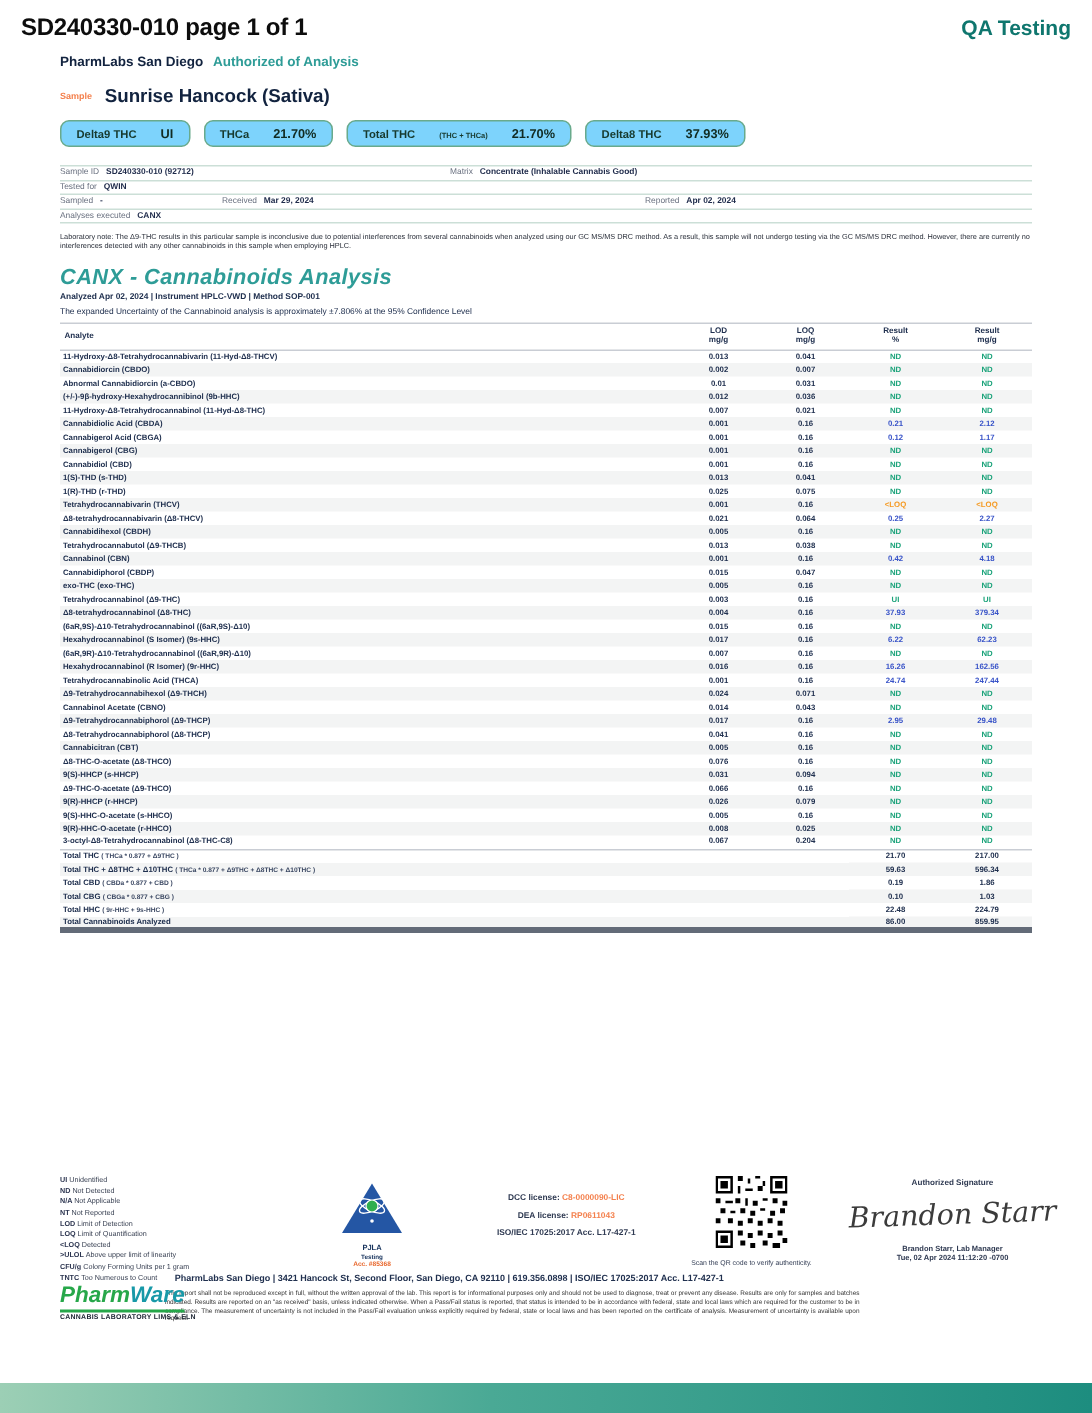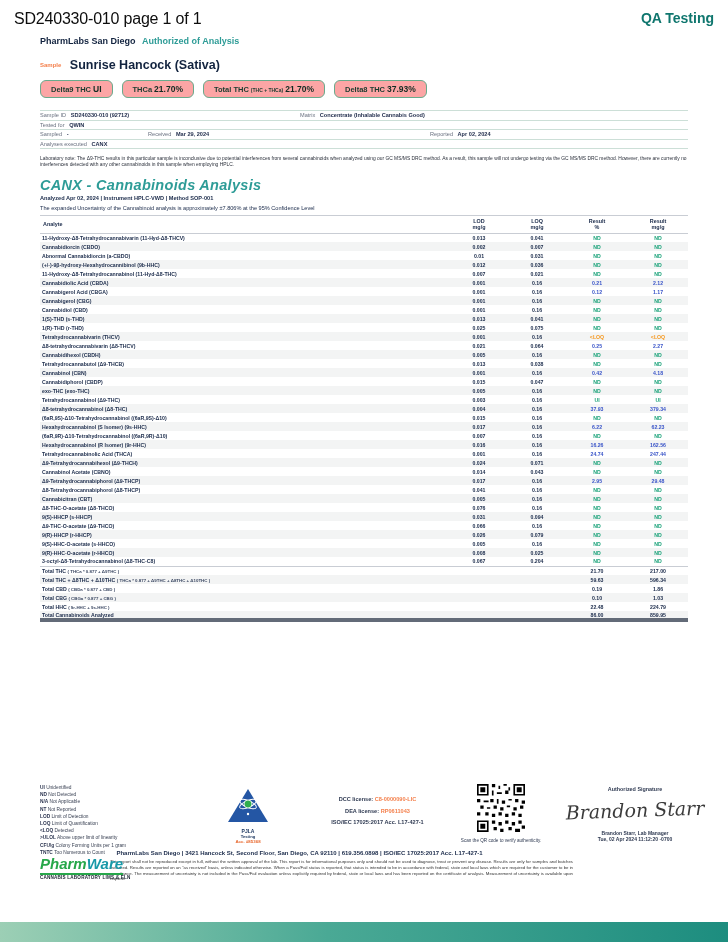--- a/index.html
+++ b/index.html
@@ -3,34 +3,34 @@
 <meta charset="utf-8">
 <style>
   * { box-sizing: border-box; }
   html,body { margin:0; padding:0; }
   body {
     width:728px; height:942px; position:relative; background:#fff;
     font-family:"Liberation Sans", sans-serif; color:#1e2a4a; overflow:hidden;
   }
   
   .topbar { display:flex; justify-content:space-between; align-items:flex-start; padding:10px 14px 0 14px; }
-  .doc-title { font-size:16px; font-weight:normal; color:#0d0d0d; letter-spacing:-0.2px; }
+  .doc-title { font-size:16px; font-weight:bold; color:#0d0d0d; letter-spacing:-0.2px; }
   .qa-label { font-size:14px; font-weight:bold; color:#0f766e; }
   .head-block { margin:8px 40px 0 40px; position:relative; }
   .lab-line { font-size:9px; }
   .lab-name { font-weight:bold; color:#12233f; }
   .cert-label { color:#2e9c97; font-weight:600; margin-left:4px; }
   .sd-logo { position:absolute; right:-6px; top:-4px; }
   .sample-line { margin-top:9px; }
   .sample-label { font-size:6px; color:#f4804d; font-weight:bold; margin-right:4px; vertical-align:2px; }
   .sample-name { font-size:12.5px; font-weight:bold; color:#12233f; }
   
   .badges { display:flex; gap:9px; margin-top:7px; }
-  .badge { border:1.3px solid #69aa8c; background:#fca5a5; border-radius:6px; padding:3px 10px;
-           display:flex; align-items:baseline; gap:2px; }
+  .badge { border:1.3px solid #69aa8c; background:#7dd3fc; border-radius:6px; padding:3px 10px;
+           display:flex; align-items:baseline; gap:16px; }
   .badge .b-label { font-size:7.5px; font-weight:bold; color:#173a2e; }
   .badge .b-sub { font-size:5px; font-weight:bold; color:#173a2e; }
   .badge .b-value { font-size:8.5px; font-weight:bold; color:#112b22; }
   
   .info-table { margin:12px 40px 0 40px; border-top:1px solid #ccdfd7; font-size:5.6px; }
   .info-row { position:relative; border-bottom:1px solid #ccdfd7; height:9.5px; line-height:9.5px; white-space:nowrap; }
   .ilabel { color:#6a7180; }
   .ival { font-weight:bold; color:#1e2a4a; margin-left:3px; }
   .pos-matrix { position:absolute; left:260px; top:0; }
   .pos-received { position:absolute; left:108px; top:0; }

